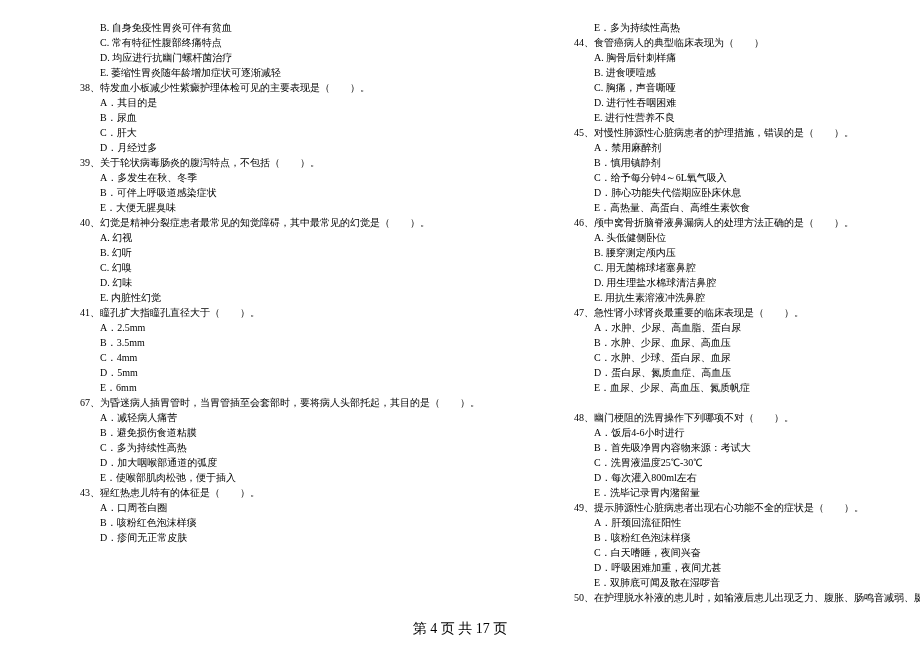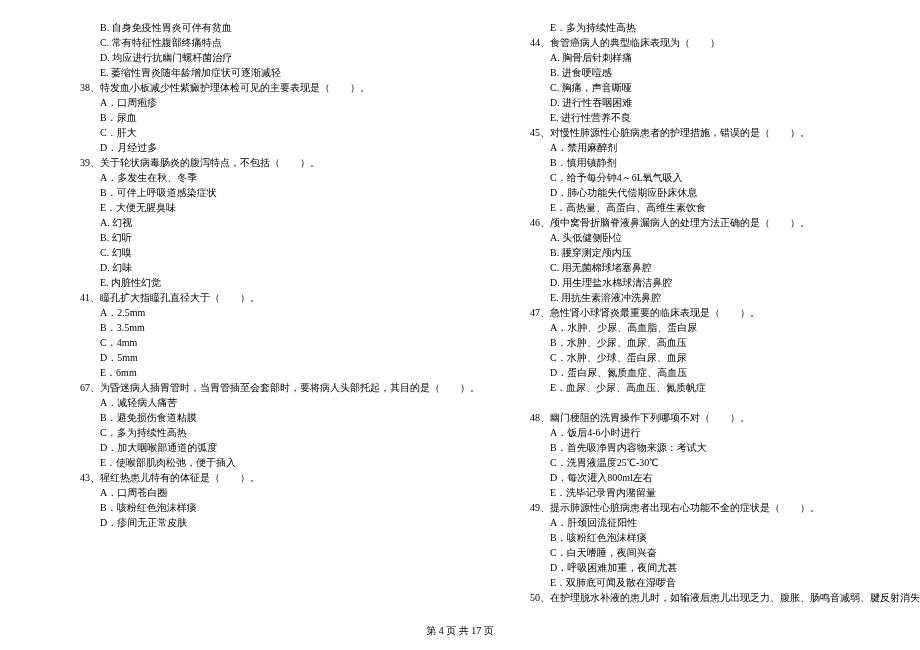--- a/index.html
+++ b/index.html
@@ -14,20 +14,21 @@
       font-family: "SimSun", "宋体", serif;
       font-size: 10px;
       color: #000000;
       position: relative;
       overflow: hidden;
     }
     .page-container {
       display: flex;
       padding: 20px 70px 0 70px;
       height: 615px;
+      gap: 44px;
     }
     .column {
       flex: 1;
       display: flex;
       flex-direction: column;
     }
     .column-left {
       padding-right: 20px;
     }
     .column-right {
@@ -42,41 +43,42 @@
     }
     .indent-q {
       padding-left: 10px;
     }
     .footer {
       position: absolute;
       bottom: 12px;
       left: 0;
       right: 0;
       text-align: center;
-      font-size: 10px;
+      font-size: 14px;
     }
   </style>
 </head>
 <body>
 
 <div class="page-container">
   <div class="column column-left" id="left-col">
       <div class="line indent-1">B. 自身免疫性胃炎可伴有贫血</div>
       <div class="line indent-1">C. 常有特征性腹部终痛特点</div>
       <div class="line indent-1">D. 均应进行抗幽门螺杆菌治疗</div>
       <div class="line indent-1">E. 萎缩性胃炎随年龄增加症状可逐渐减轻</div>
       <div class="line indent-q">38、特发血小板减少性紫癜护理体检可见的主要表现是（　　）。</div>
-      <div class="line indent-1">A．口周疱疹</div>
+      <div class="line indent-1">A．其目的是</div>
       <div class="line indent-1">B．尿血</div>
       <div class="line indent-1">C．肝大</div>
       <div class="line indent-1">D．月经过多</div>
       <div class="line indent-q">39、关于轮状病毒肠炎的腹泻特点，不包括（　　）。</div>
       <div class="line indent-1">A．多发生在秋、冬季</div>
       <div class="line indent-1">B．可伴上呼吸道感染症状</div>
       <div class="line indent-1">E．大便无腥臭味</div>
+      <div class="line indent-q">40、幻觉是精神分裂症患者最常见的知觉障碍，其中最常见的幻觉是（　　）。</div>
       <div class="line indent-1">A. 幻视</div>
       <div class="line indent-1">B. 幻听</div>
       <div class="line indent-1">C. 幻嗅</div>
       <div class="line indent-1">D. 幻味</div>
       <div class="line indent-1">E. 内脏性幻觉</div>
       <div class="line indent-q">41、瞳孔扩大指瞳孔直径大于（　　）。</div>
       <div class="line indent-1">A．2.5mm</div>
       <div class="line indent-1">B．3.5mm</div>
       <div class="line indent-1">C．4mm</div>
       <div class="line indent-1">D．5mm</div>

